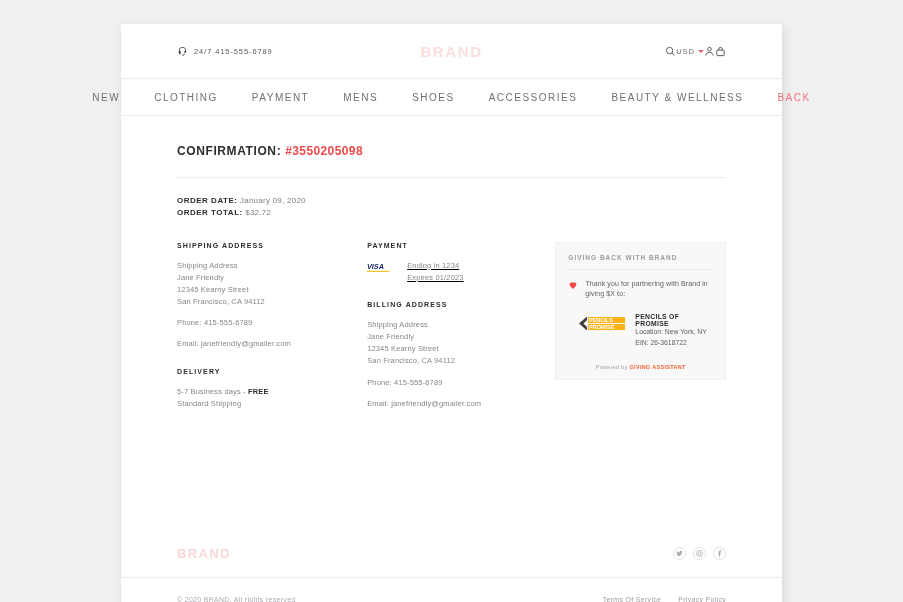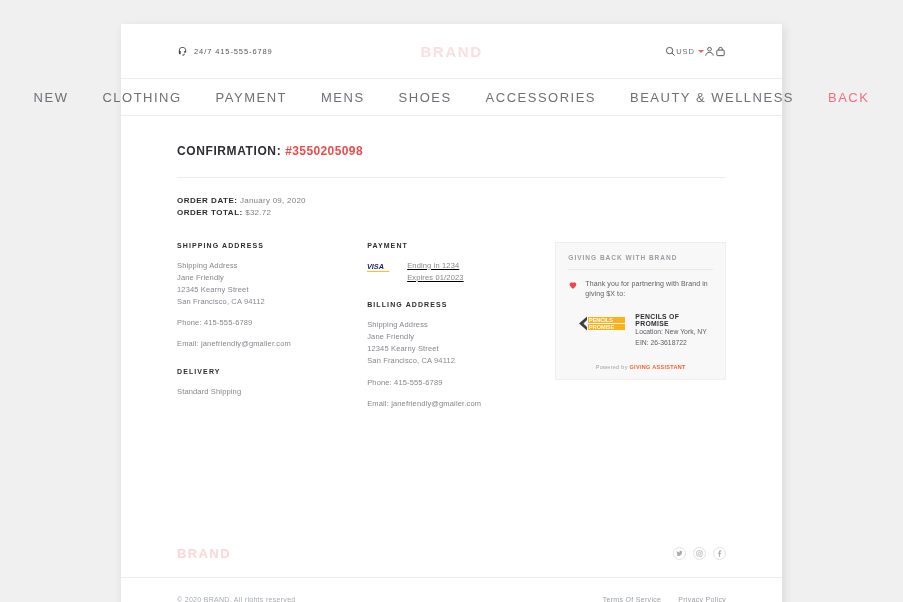--- a/index.html
+++ b/index.html
@@ -56,21 +56,21 @@
   
   .navbar {
     border-top: 1px solid #ececec;
     border-bottom: 1px solid #ececec;
     height: 38px;
     display: flex; align-items: center; justify-content: center;
     gap: 0;
     padding: 0 54px;
   }
   .nav-item {
-    font-size: 13px; letter-spacing: 1.5px;
+    font-size: 10px; letter-spacing: 1.5px;
     color: #6e7076; white-space: nowrap;
     padding: 0 17px;
   }
   .nav-item.sale { color: #f1707c; }
 
   
   .content { padding: 28px 56px 0 56px; }
   .confirm-row { font-size: 12px; font-weight: bold; letter-spacing: 0.6px; color: #2c2d31; }
   .confirm-num { color: #f04a4a; letter-spacing: 0.4px; }
   .divider { border-top: 1px solid #ececec; margin: 19px 0 17px 0; }
@@ -219,20 +219,23 @@
             <div>12345 Kearny Street</div>
             <div>San Francisco, CA 94112</div>
           </div>
           <div class="gap-sm"></div>
           <div class="txt">Phone: 415-555-6789</div>
           <div class="gap-sm"></div>
           <div class="txt">Email: janefriendly@gmailer.com</div>
 
           <div class="gap-md"></div>
           <div class="sec-title">DELIVERY</div>
+          <div class="txt">
+            <span>5-7 Business days - </span><span class="bold-dark">FREE</span>
+          </div>
           <div class="txt">Standard Shipping</div>
         </div>
 
         <div class="col-b">
           <div class="sec-title">PAYMENT</div>
           <div class="pay-row">
             <svg class="visa" viewBox="0 0 60 20">
               <text x="0" y="15" font-family="Liberation Sans, sans-serif" font-size="15" font-weight="bold" font-style="italic" fill="#1a1f71">VISA</text>
               <path d="M0 18 L46 18 L46 20 L0 20 Z" fill="#f7b600"></path>
             </svg>

